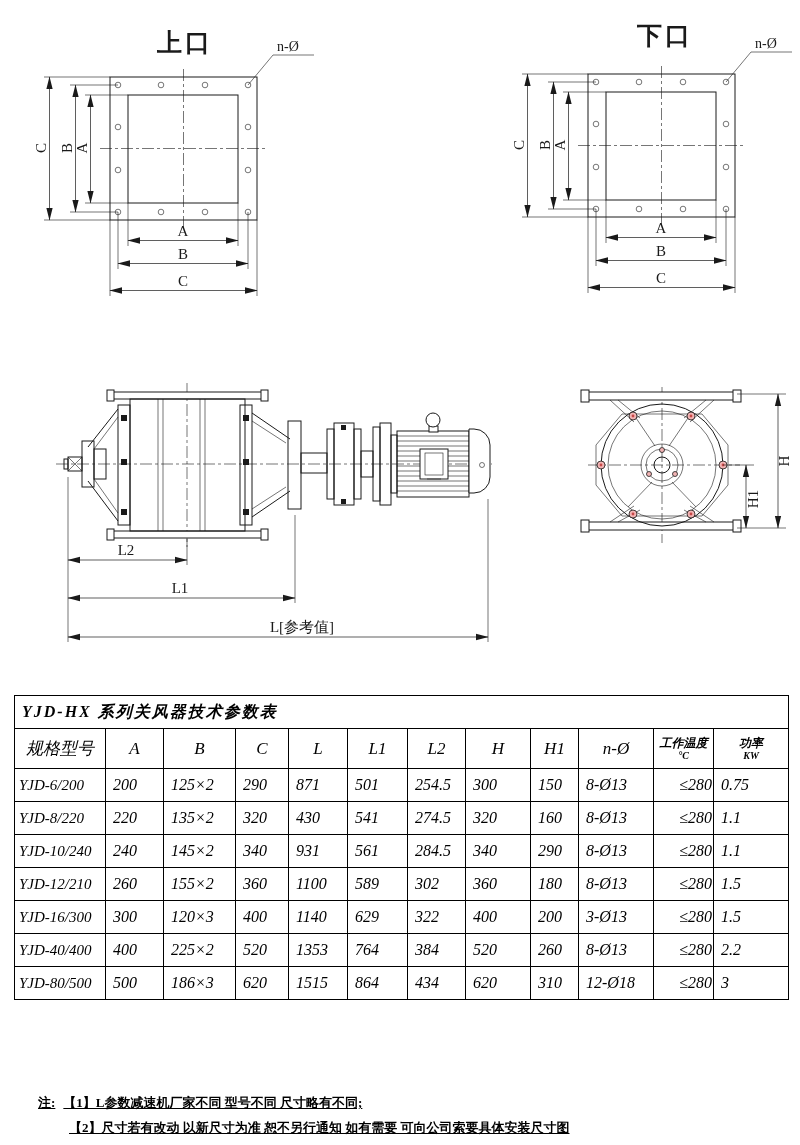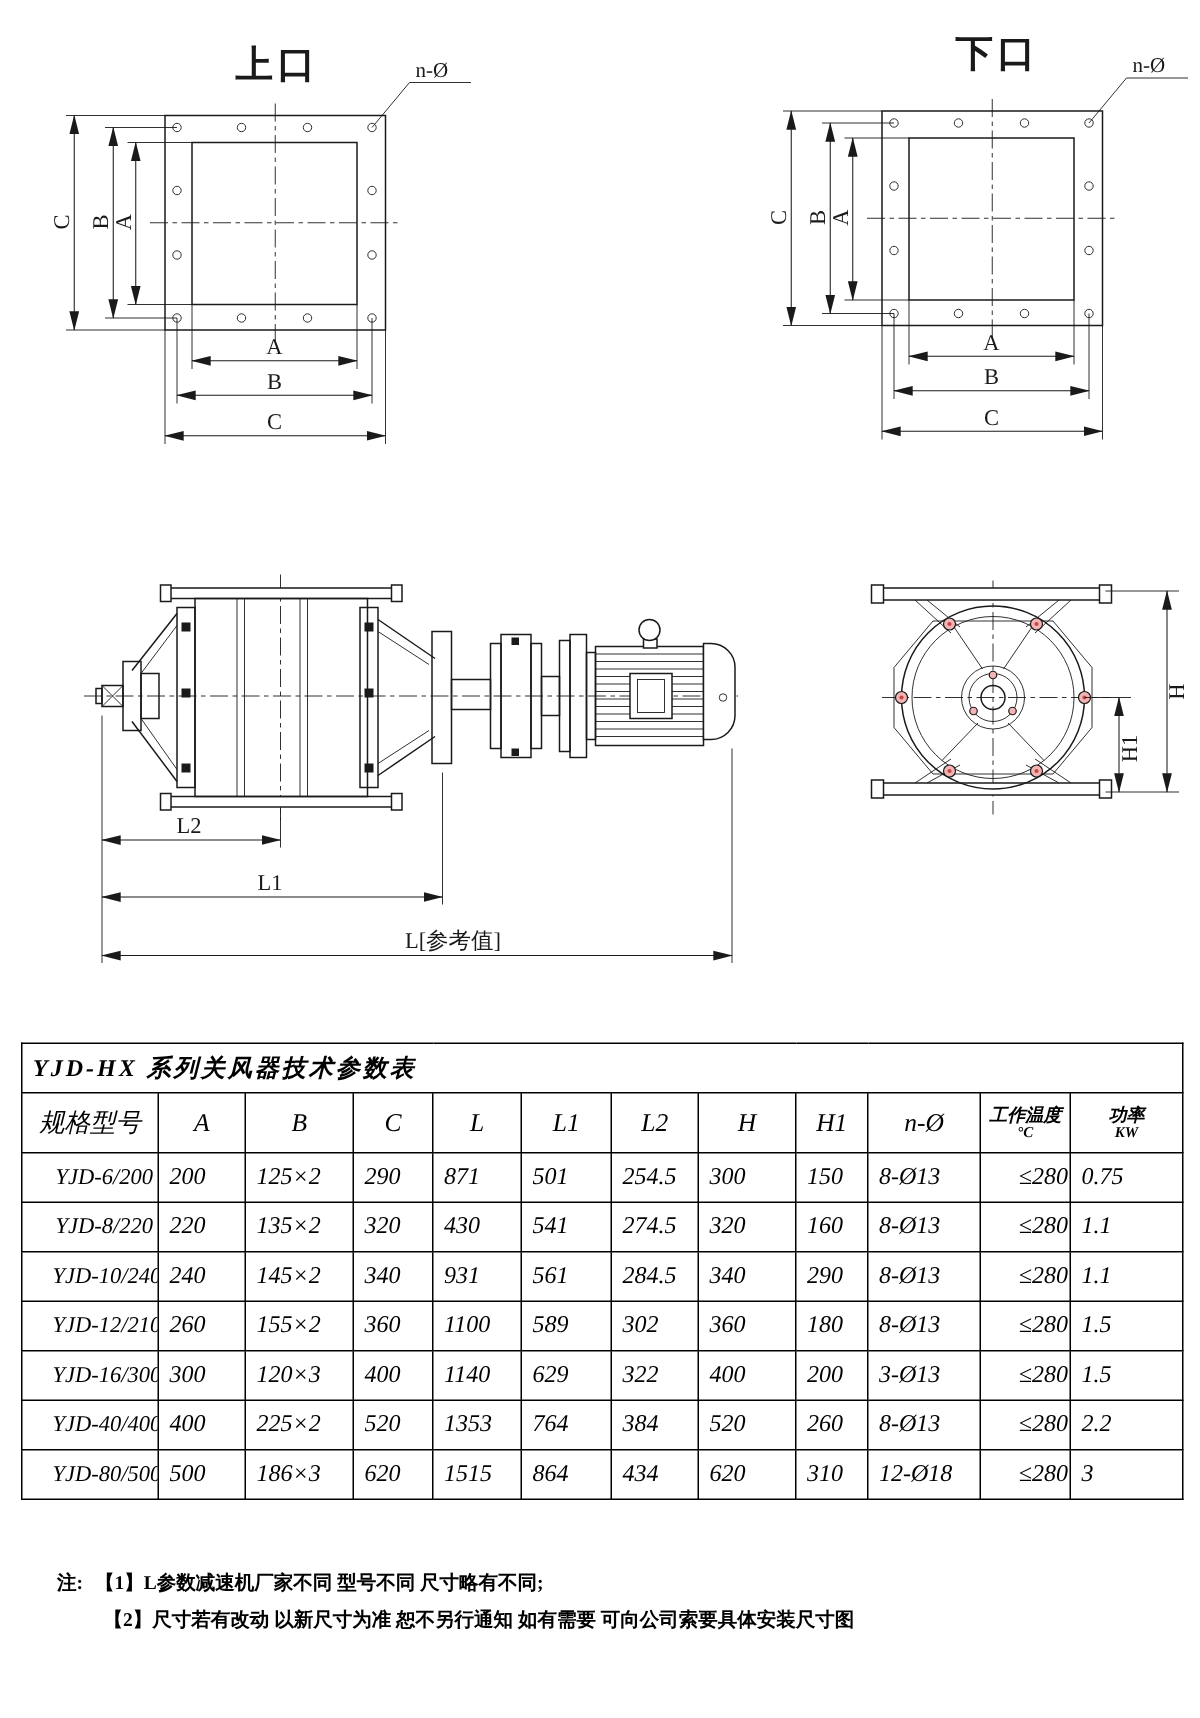--- a/index.html
+++ b/index.html
@@ -24,25 +24,25 @@
 
   
   .spec-table{position:absolute;left:14px;top:695px;width:774px;border-collapse:collapse;
               table-layout:fixed;background:#fff;font-style:italic;}
   .spec-table td,.spec-table th{border:1px solid #000;overflow:hidden;white-space:nowrap;}
   .tbl-title{height:50px;text-align:center;font-size:28px;font-weight:600;letter-spacing:2px;}
   .spec-table th{height:37px;font-weight:400;font-size:17px;vertical-align:middle;}
   .spec-table th .h-main{font-size:12px;line-height:13px;font-weight:700;}
   .spec-table th .h-sub{font-size:10px;line-height:11px;font-weight:700;}
   .spec-table td{height:30px;font-size:16px;padding-left:7px;text-align:left;vertical-align:middle;}
-  .spec-table td.model-cell{font-size:15px;padding-left:20px;text-align:center;}
+  .spec-table td.model-cell{font-size:15px;padding-left:4px;}
   .spec-table td.temp-cell{text-align:right;padding-left:0;}
 
   
-  .notes{position:absolute;left:38px;top:1042px;font-weight:700;font-size:13px;line-height:25px;}
+  .notes{position:absolute;left:38px;top:1090px;font-weight:700;font-size:13px;line-height:25px;text-decoration:underline;}
   .note-line{white-space:nowrap;}
   .note-prefix{margin-right:8px;}
   .note-line.indent{margin-left:31px;}
 </style>
 </head>
 <body>
 
 <div class="page">
 
   <svg width="0" height="0" style="position:absolute" aria-hidden="true">

